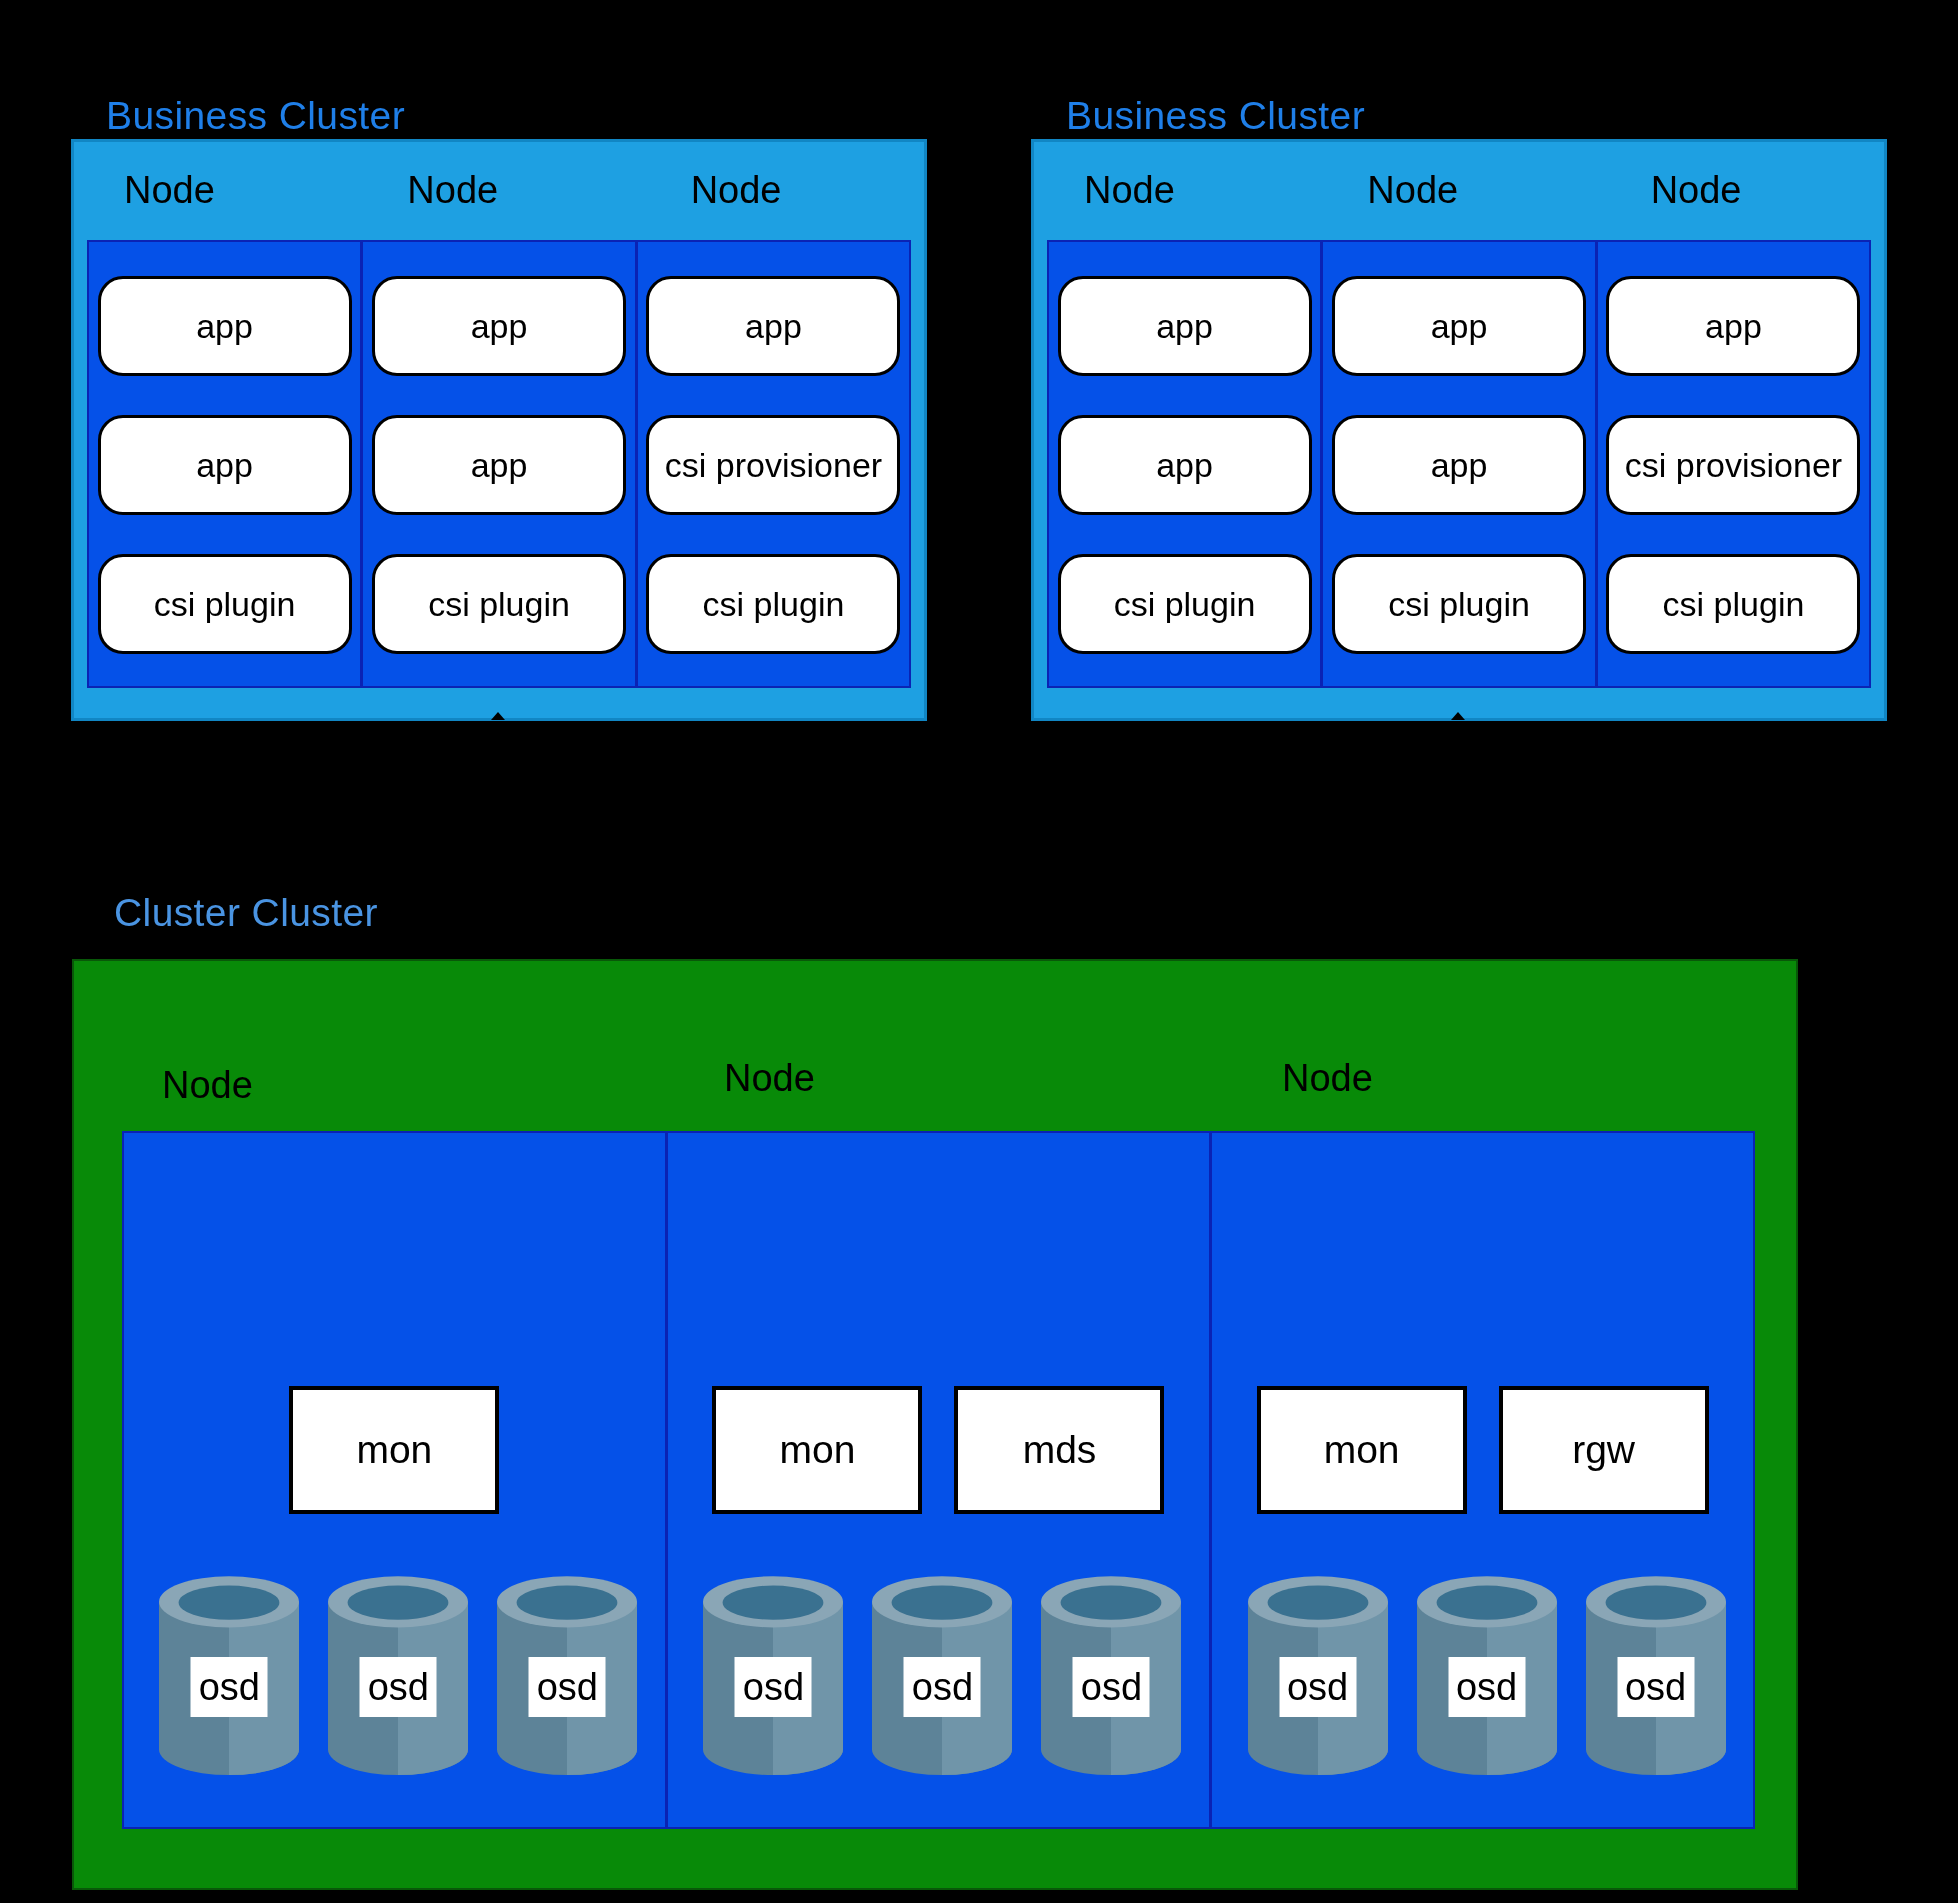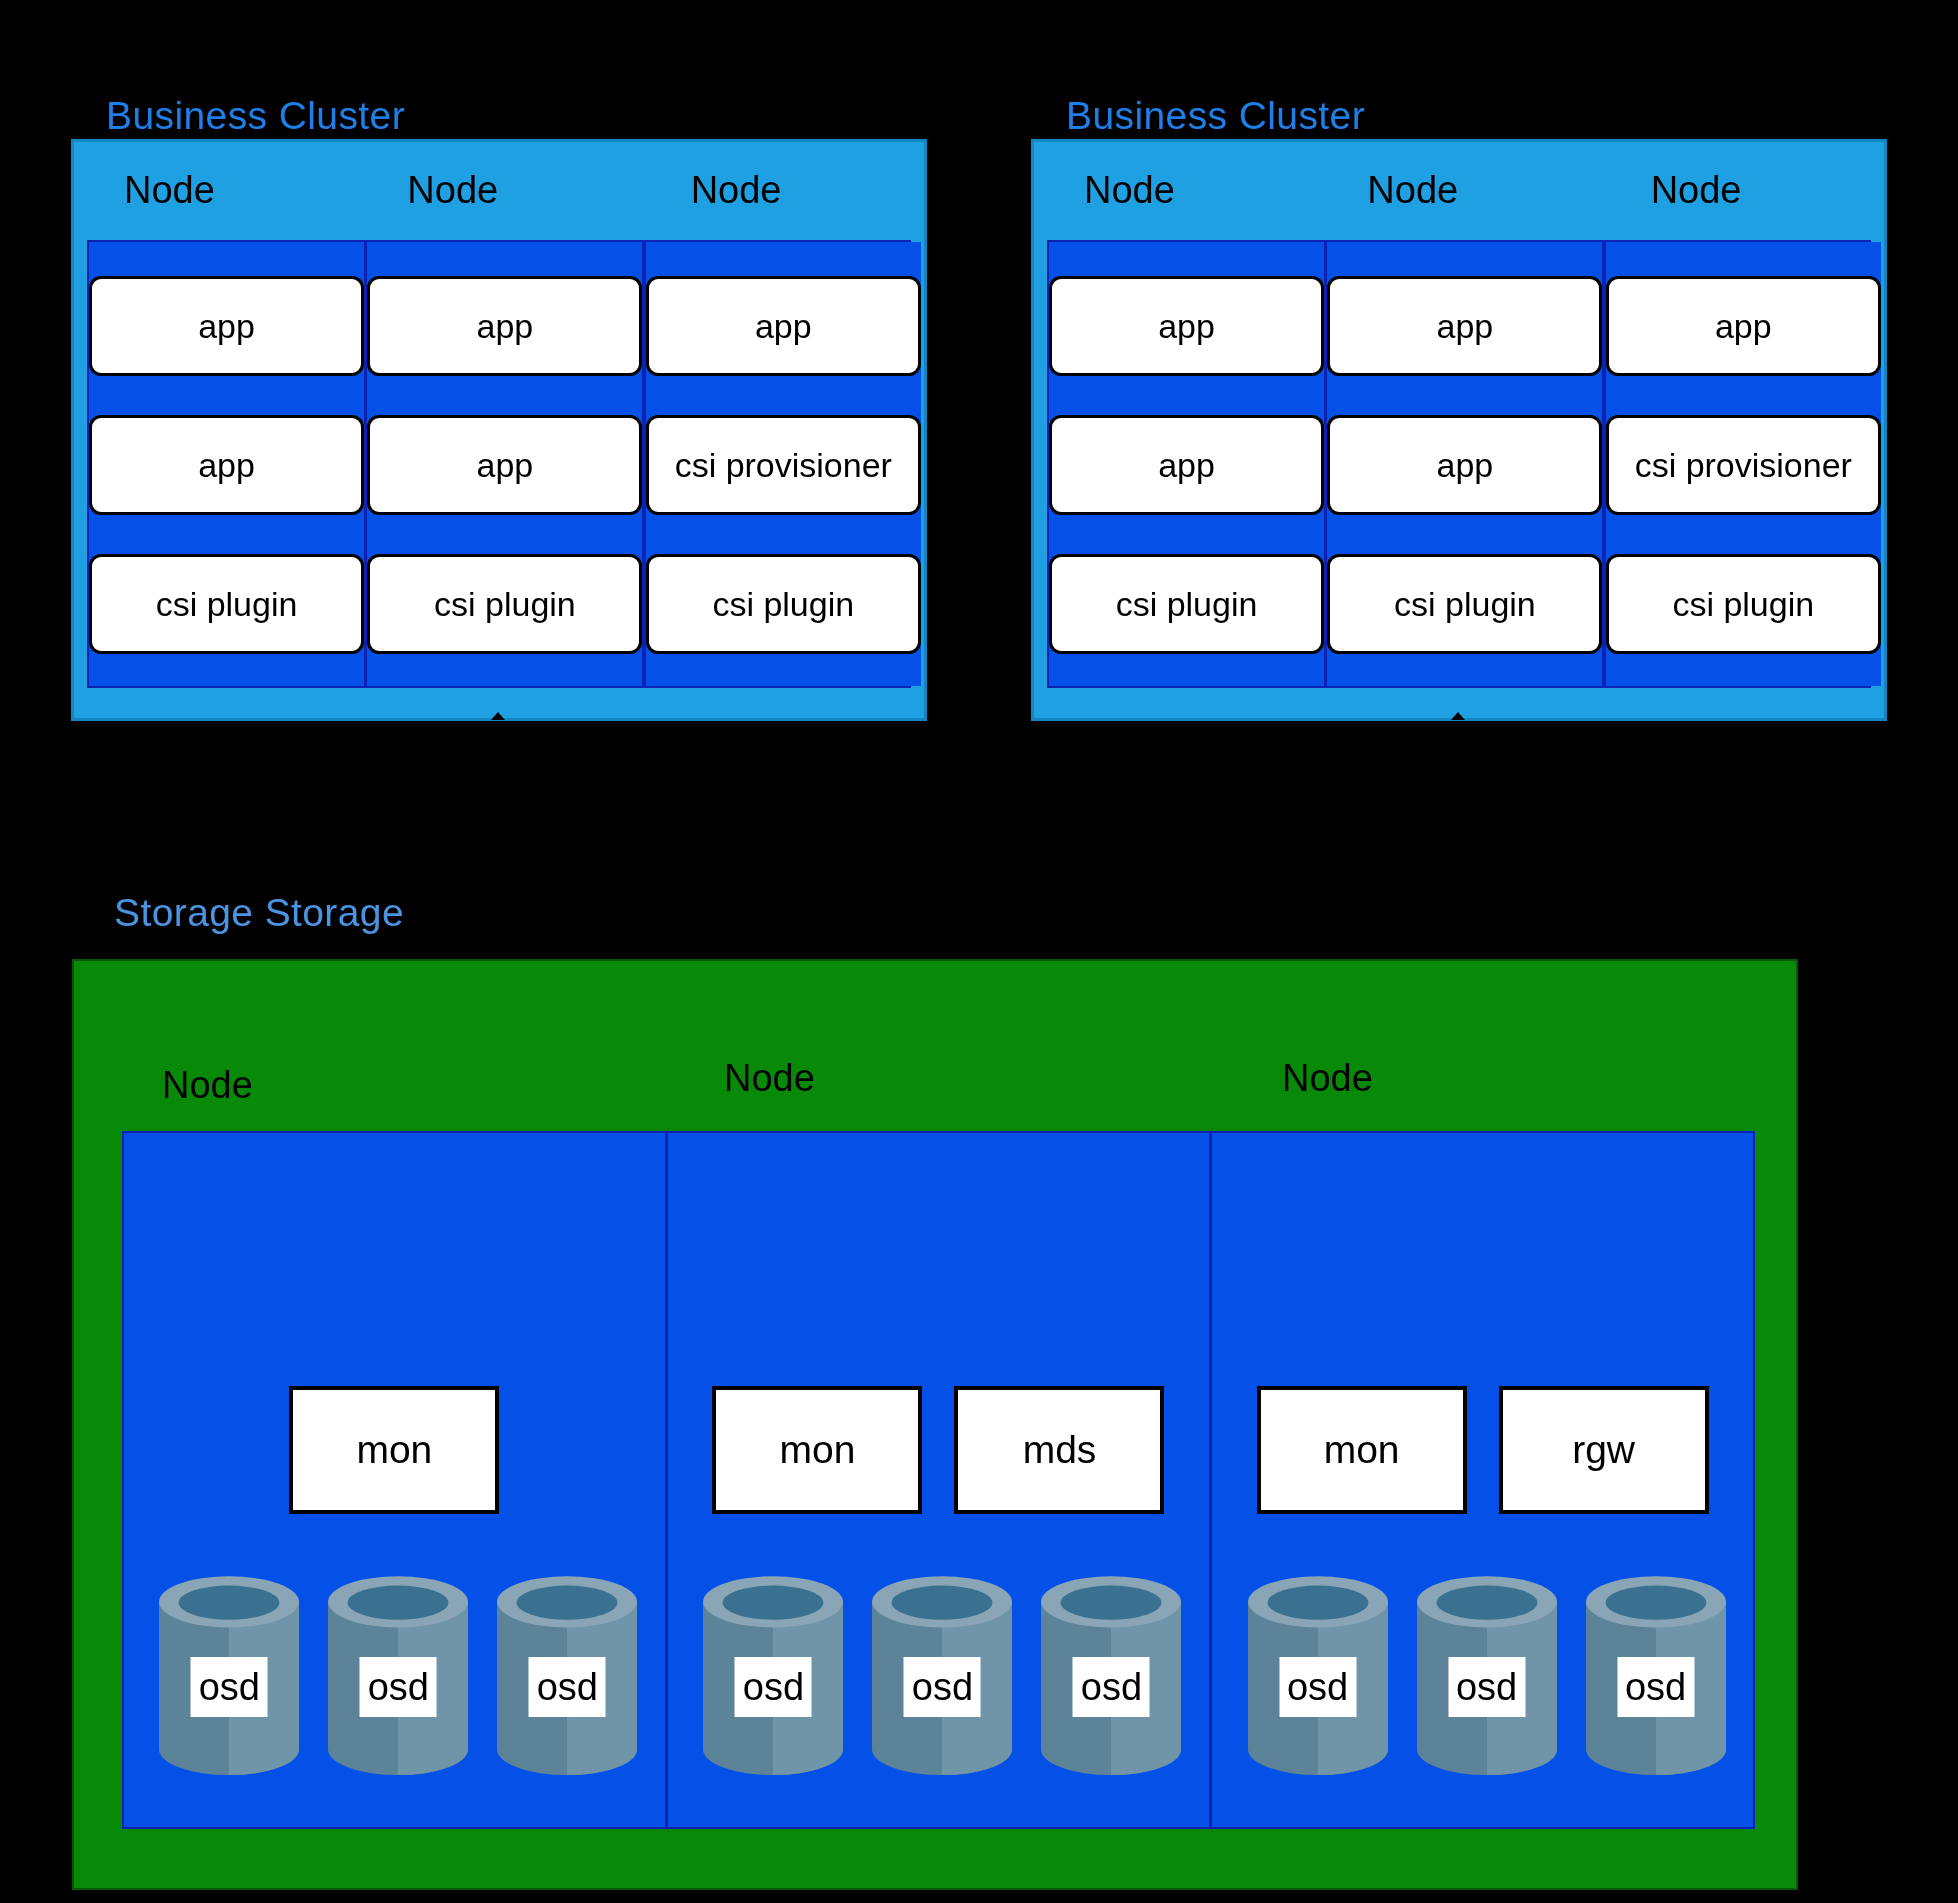--- a/index.html
+++ b/index.html
@@ -10,22 +10,22 @@
   .biz-title{position:absolute;top:74px;font-size:39px;letter-spacing:0.4px;color:var(--business-title);white-space:nowrap;margin-top:20px;}
   .biz-box{position:absolute;top:139px;width:856px;height:582px;box-sizing:border-box;
            background:var(--node-band);border:3.4px solid var(--outer-border);}
   .node-band{position:absolute;left:0;top:0;width:100%;height:98px;display:flex;}
   .band-cell{flex:1;box-sizing:border-box;padding:27px 0 0 50px;}
   .node-label{font-size:38px;color:#000;}
   .biz-inner{position:absolute;left:13px;top:98px;width:824px;height:448px;box-sizing:border-box;
              background:var(--navy-border);border:2.6px solid var(--navy-border);display:flex;gap:3.4px;}
   .biz-col{flex:1;background:var(--pod-blue);display:flex;flex-direction:column;align-items:center;
            padding-top:34px;gap:39px;box-sizing:border-box;}
-  .pod-box{width:275px;height:100px;box-sizing:border-box;background:var(--box-white);
-           border:3.4px solid var(--box-border);border-radius:12px;display:flex;align-items:center;
+  .pod-box{width:254px;height:100px;box-sizing:border-box;background:var(--box-white);
+           border:3.4px solid var(--box-border);border-radius:25px;display:flex;align-items:center;
            justify-content:center;text-align:center;font-size:34px;line-height:1.12;color:#000;padding:0 8.6px;}
 
   
   .tick-up{position:absolute;top:712px;width:0;height:0;
            border-left:7.7px solid transparent;border-right:7.7px solid transparent;
            border-bottom:8.6px solid #000;}
   .tick-down{position:absolute;left:927px;top:956px;width:0;height:0;
            border-left:7.7px solid transparent;border-right:7.7px solid transparent;
            border-top:9.4px solid #000;}
 
@@ -101,21 +101,21 @@
           <div class="pod-box">csi plugin</div>
         </div>
         <div class="biz-col">
           <div class="pod-box">app</div>
           <div class="pod-box">csi provisioner</div>
           <div class="pod-box">csi plugin</div>
         </div>
       </div>
     </div>
     <div class="tick-up" style="left: 1451px;"></div>
-    <div class="storage-title">Storage Storage</div>
+    <div class="storage-title">Cluster Cluster</div>
     <div class="tick-down"></div>
     <div class="green-box">
       <div class="s-node-label" style="left: 88px; top: 103px;">Node</div>
       <div class="s-node-label" style="left: 650px; top: 96px;">Node</div>
       <div class="s-node-label" style="left: 1208px; top: 96px;">Node</div>
       <div class="storage-inner">
         <div class="s-col">
           <div class="daemon-row">
             <div class="daemon-box">mon</div>
           </div>

